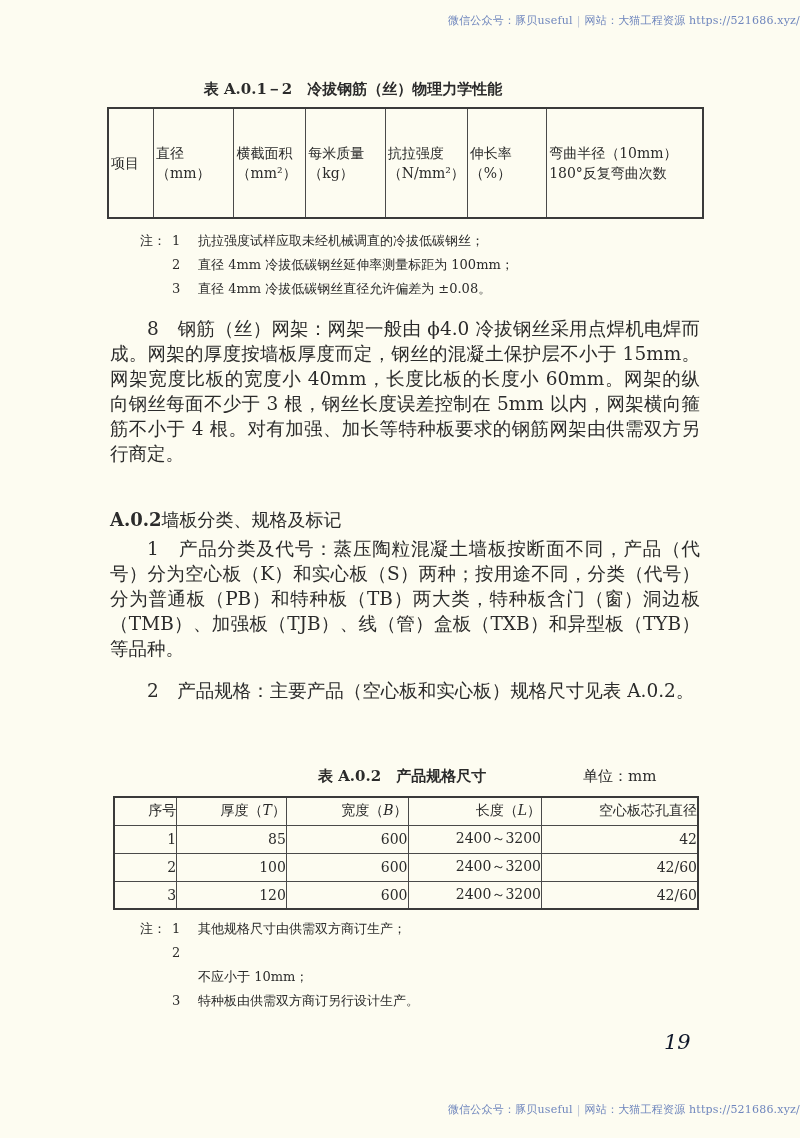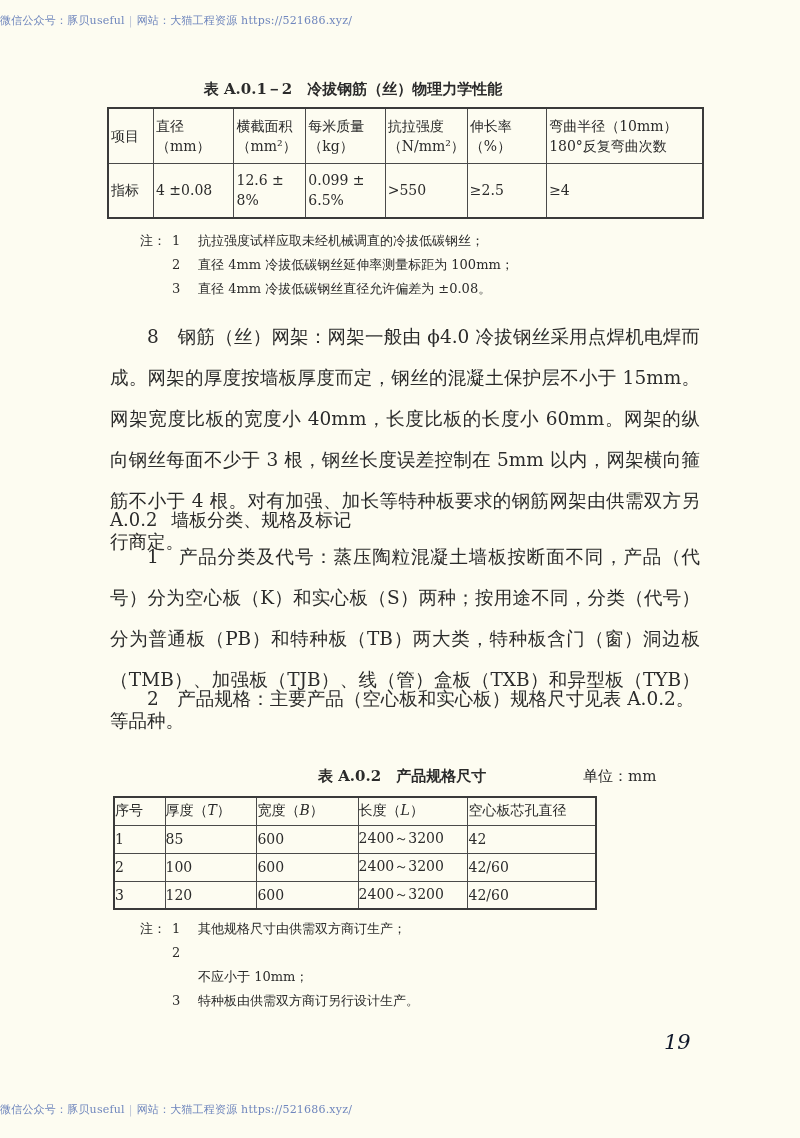--- a/index.html
+++ b/index.html
@@ -5,21 +5,21 @@
   * { margin:0; padding:0; box-sizing:border-box; }
   html, body { width:800px; height:1138px; }
   body {
     background:#fdfcf1;
     font-family:"DejaVu Serif","Liberation Serif",serif;
     color:#2b2b2b;
     position:relative;
     overflow:hidden;
   }
   .watermark {
-    position:absolute; left:0; width:800px; text-align:left;
+    position:absolute; left:0; width:800px; text-align:right;
     font-size:11px; color:#6f86bd; letter-spacing:0.2px;
     font-family:"DejaVu Serif","Liberation Serif",serif;
   }
   .wm-top { top:13px; }
   .wm-bottom { top:1102px; }
   .wm-sep { color:#bcc4d6; margin:0 4px; }
 
   .caption {
     position:absolute; left:0; width:706px; text-align:center;
     font-size:15px; font-weight:bold; color:#2b2b2b;
@@ -35,40 +35,40 @@
 
   .notes { position:absolute; font-size:13px; line-height:24px; color:#2b2b2b; }
   .notes .row { display:flex; white-space:nowrap; }
   .notes .lbl { width:32px; text-align:left; }
   .notes .num { width:26px; text-align:left; }
   .notes .txt { }
   .notes1 { left:140px; top:229px; }
 
   .para {
     position:absolute; left:110px; width:590px;
-    font-size:18.5px; line-height:41px; color:#2b2b2b;
+    font-size:18.5px; line-height:25px; color:#2b2b2b;
     text-align:justify;
   }
   .para p { margin:0; }
   .indent { text-indent:37px; }
   .p8 { top:316px; }
   .section-head { position:absolute; left:110px; top:508px; font-size:18px; }
-  .section-head b { font-weight:normal; margin-right:14px; }
+  .section-head b { font-weight:bold; }
   .p1 { top:536px; }
   .p2 { top:678px; }
 
   .caption2 {
     position:absolute; top:767px; left:318px; font-size:15px; font-weight:bold;
   }
   .unit2 { position:absolute; top:767px; left:583px; font-size:15px; }
 
   table.t2 {
-    position:absolute; left:113px; top:796px; width:484px; height:113px;
+    position:absolute; left:113px; top:796px; width:586px; height:113px;
     border-collapse:collapse; border:2px solid #3a3a3a;
-    font-size:14px; text-align:left;
+    font-size:14px; text-align:right;
   }
   table.t2 td { border:1px solid #4a4a4a; vertical-align:middle; height:28px; }
   table.t2 i { font-style:italic; }
 
   .notes2 { left:140px; top:917px; }
   .notes2 .cont { padding-left:58px; }
 
   .page-num {
     position:absolute; left:664px; top:1030px;
     font-size:21px; font-style:italic; color:#0f172a;
@@ -113,45 +113,20 @@
           <div>抗拉强度</div>
           <div>（N/mm²）</div>
         </td>
     <td>
           <div>伸长率</div>
           <div>（%）</div>
         </td>
     <td>
           <div>弯曲半径（10mm）</div>
           <div>180°反复弯曲次数</div>
-        </td>
-  </tr>
-  <tr>
-    <td>
-          <div>指标</div>
-        </td>
-    <td>
-          <div>4 ±0.08</div>
-        </td>
-    <td>
-          <div>12.6 ±</div>
-          <div>8%</div>
-        </td>
-    <td>
-          <div>0.099 ±</div>
-          <div>6.5%</div>
-        </td>
-    <td>
-          <div>&gt;550</div>
-        </td>
-    <td>
-          <div>≥2.5</div>
-        </td>
-    <td>
-          <div>≥4</div>
         </td>
   </tr>
 </tbody>
   </table>
 
 <div class="notes notes1">
   <div class="row">
     <span class="lbl">注：</span>
     <span class="num">1</span>
     <span class="txt">抗拉强度试样应取未经机械调直的冷拔低碳钢丝；</span>

